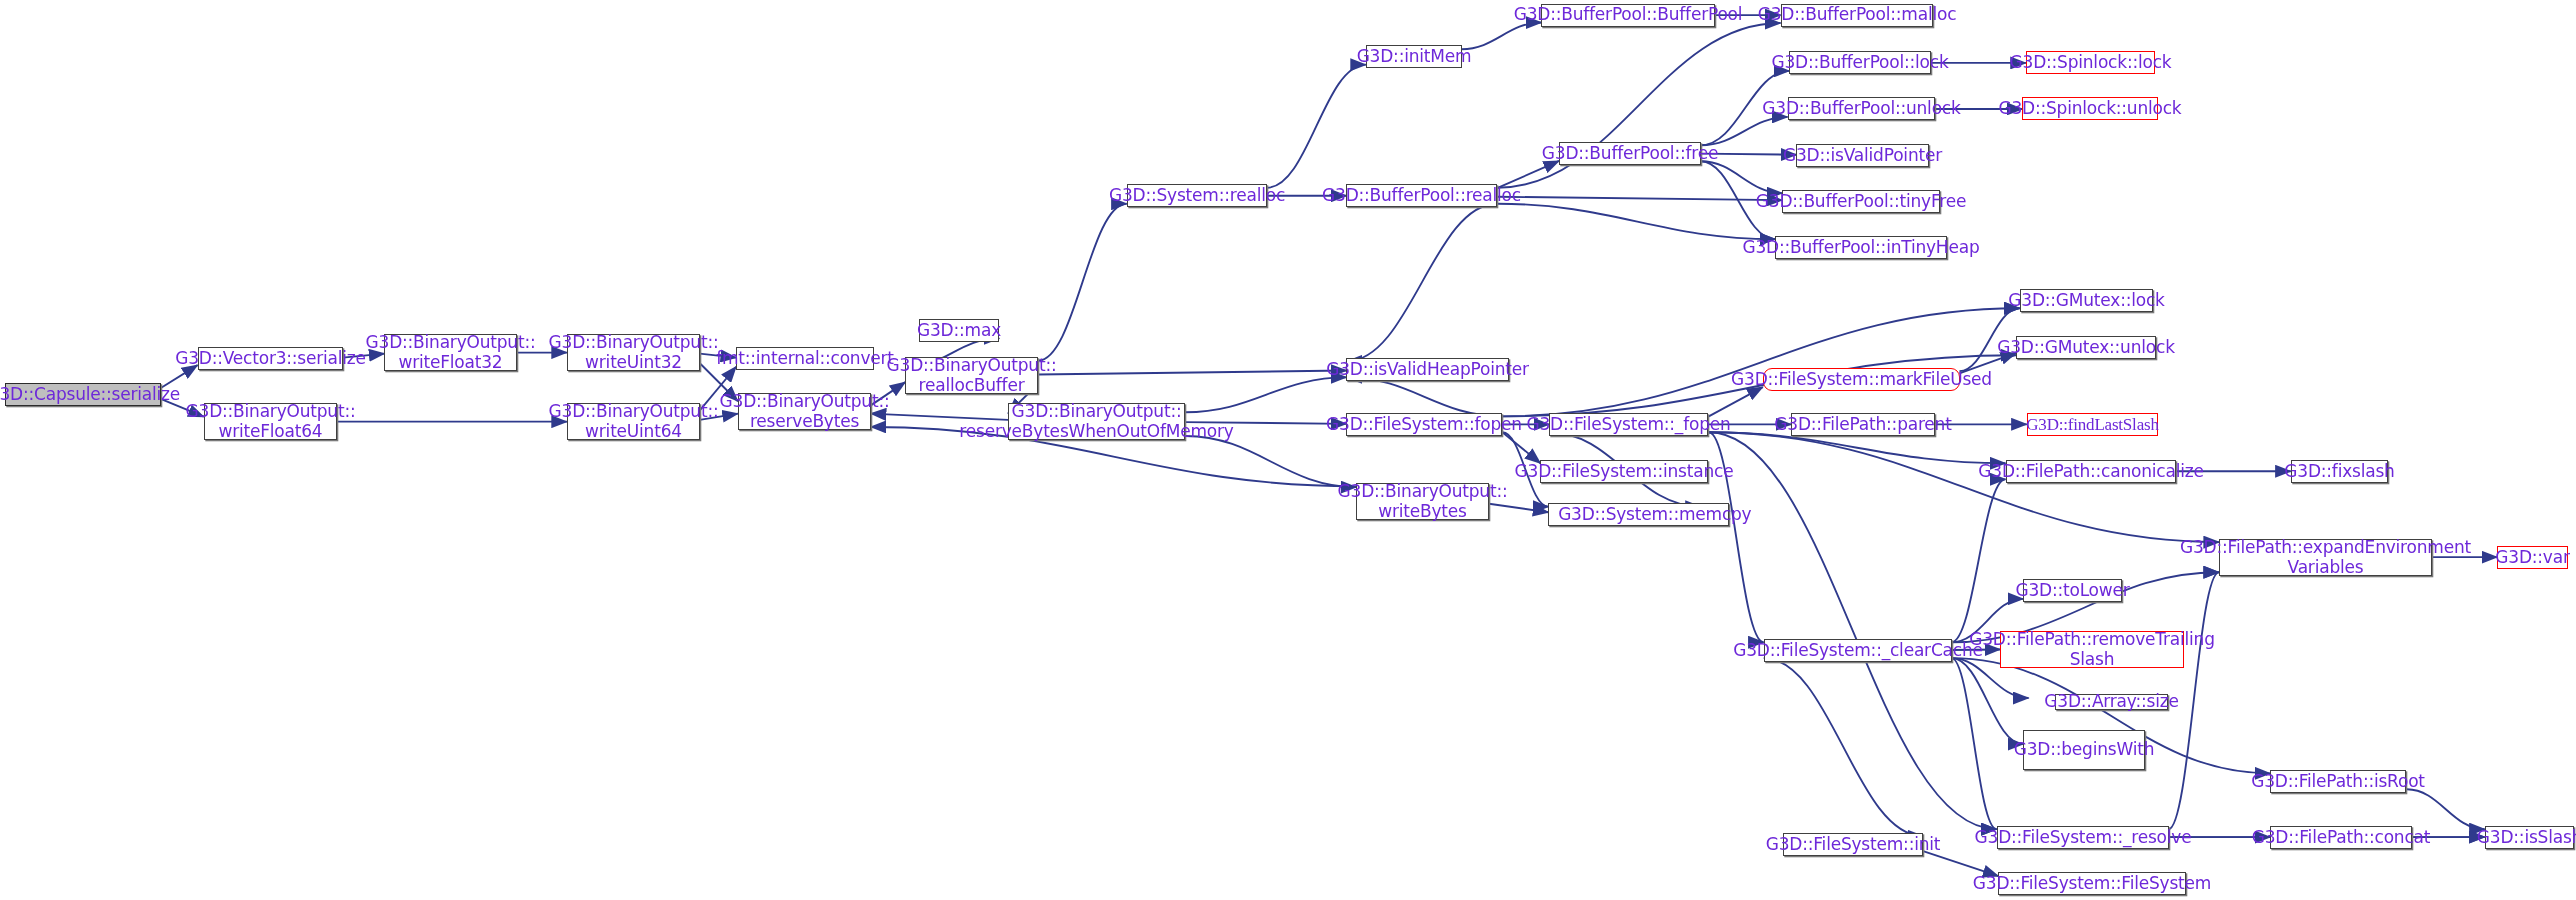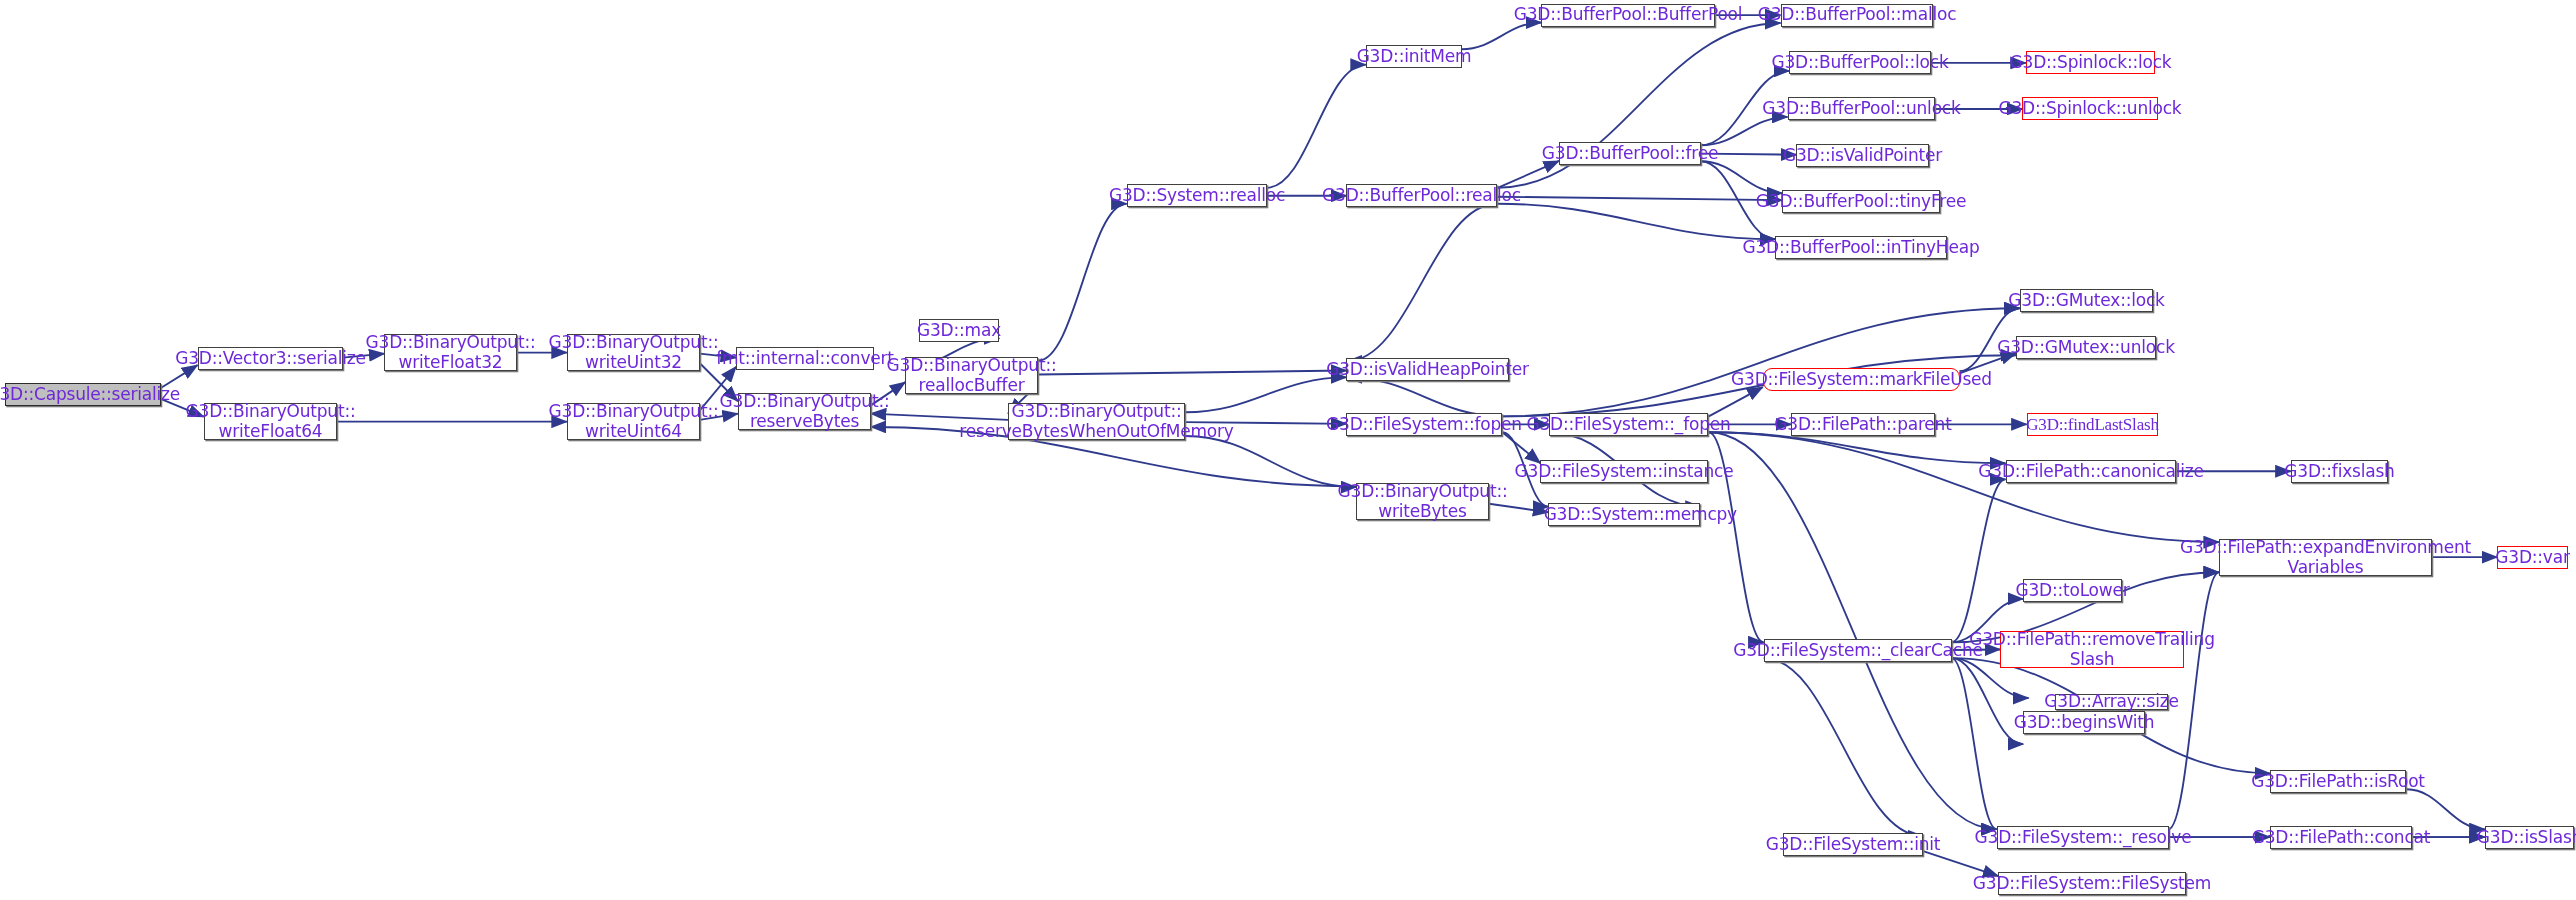--- a/index.html
+++ b/index.html
@@ -144,38 +144,38 @@
       <div class="node" style="left: 1789px; top: 51px; width: 142px; height: 23px;">G3D::BufferPool::lock</div>
       <div class="node" style="left: 1788px; top: 97px; width: 147px; height: 23px;">G3D::BufferPool::unlock</div>
       <div class="node" style="left: 1796px; top: 144px; width: 133px; height: 23px;">G3D::isValidPointer</div>
       <div class="node" style="left: 1782px; top: 190px; width: 158px; height: 23px;">G3D::BufferPool::tinyFree</div>
       <div class="node" style="left: 1775px; top: 236px; width: 172px; height: 23px;">G3D::BufferPool::inTinyHeap</div>
       <div class="node red" style="left: 2026px; top: 51px; width: 129px; height: 23px;">G3D::Spinlock::lock</div>
       <div class="node red" style="left: 2022px; top: 97px; width: 136px; height: 23px;">G3D::Spinlock::unlock</div>
       <div class="node" style="left: 1346px; top: 358px; width: 163px; height: 23px;">G3D::isValidHeapPointer</div>
       <div class="node" style="left: 1346px; top: 413px; width: 156px; height: 23px;">G3D::FileSystem::fopen</div>
       <div class="node" style="left: 1540px; top: 460px; width: 168px; height: 23px;">G3D::FileSystem::instance</div>
-      <div class="node" style="left: 1548px; top: 503px; width: 152px; height: 23px; padding-left: 37px;">G3D::System::memcpy</div>
+      <div class="node" style="left: 1548px; top: 503px; width: 181px; height: 23px; padding-left: 37px;">G3D::System::memcpy</div>
       <div class="node" style="left: 1549px; top: 413px; width: 159px; height: 23px;">G3D::FileSystem::_fopen</div>
       <div class="node red" style="left: 1763px; top: 368px; width: 197px; height: 23px; border-radius: 9px;">G3D::FileSystem::markFileUsed</div>
       <div class="node" style="left: 1791px; top: 413px; width: 144px; height: 23px;">G3D::FilePath::parent</div>
       <div class="node" style="left: 2020px; top: 289px; width: 133px; height: 23px;">G3D::GMutex::lock</div>
       <div class="node" style="left: 2016px; top: 336px; width: 140px; height: 23px;">G3D::GMutex::unlock</div>
       <div class="node red" style="left: 2027px; top: 413px; width: 131px; height: 23px; font-family: Liberation Serif, serif;">G3D::findLastSlash</div>
       <div class="node" style="left: 2006px; top: 460px; width: 170px; height: 23px;">G3D::FilePath::canonicalize</div>
       <div class="node" style="left: 2291px; top: 460px; width: 97px; height: 23px;">G3D::fixslash</div>
       <div class="node" style="left: 2219px; top: 539px; width: 213px; height: 37px;">G3D::FilePath::expandEnvironment
 Variables</div>
       <div class="node red" style="left: 2497px; top: 546px; width: 71px; height: 23px;">G3D::var</div>
       <div class="node" style="left: 1764px; top: 639px; width: 188px; height: 23px;">G3D::FileSystem::_clearCache</div>
       <div class="node" style="left: 2023px; top: 579px; width: 99px; height: 23px;">G3D::toLower</div>
       <div class="node red" style="left: 2000px; top: 631px; width: 184px; height: 37px;">G3D::FilePath::removeTrailing
 Slash</div>
       <div class="node" style="left: 2029px; top: 694px; width: 113px; height: 16px; margin-left: 26px;">G3D::Array::size</div>
-      <div class="node" style="left: 2023px; top: 711px; width: 122px; height: 23px;">G3D::beginsWith</div>
+      <div class="node" style="left: 2023px; top: 730px; width: 122px; height: 40px;">G3D::beginsWith</div>
       <div class="node" style="left: 2270px; top: 770px; width: 136px; height: 23px;">G3D::FilePath::isRoot</div>
       <div class="node" style="left: 1783px; top: 833px; width: 140px; height: 23px;">G3D::FileSystem::init</div>
       <div class="node" style="left: 1997px; top: 826px; width: 172px; height: 23px;">G3D::FileSystem::_resolve</div>
       <div class="node" style="left: 2270px; top: 826px; width: 142px; height: 23px;">G3D::FilePath::concat</div>
       <div class="node" style="left: 2485px; top: 826px; width: 89px; height: 23px;">G3D::isSlash</div>
       <div class="node" style="left: 1998px; top: 872px; width: 188px; height: 23px;">G3D::FileSystem::FileSystem</div>
     </div>
 </div>
 
 

